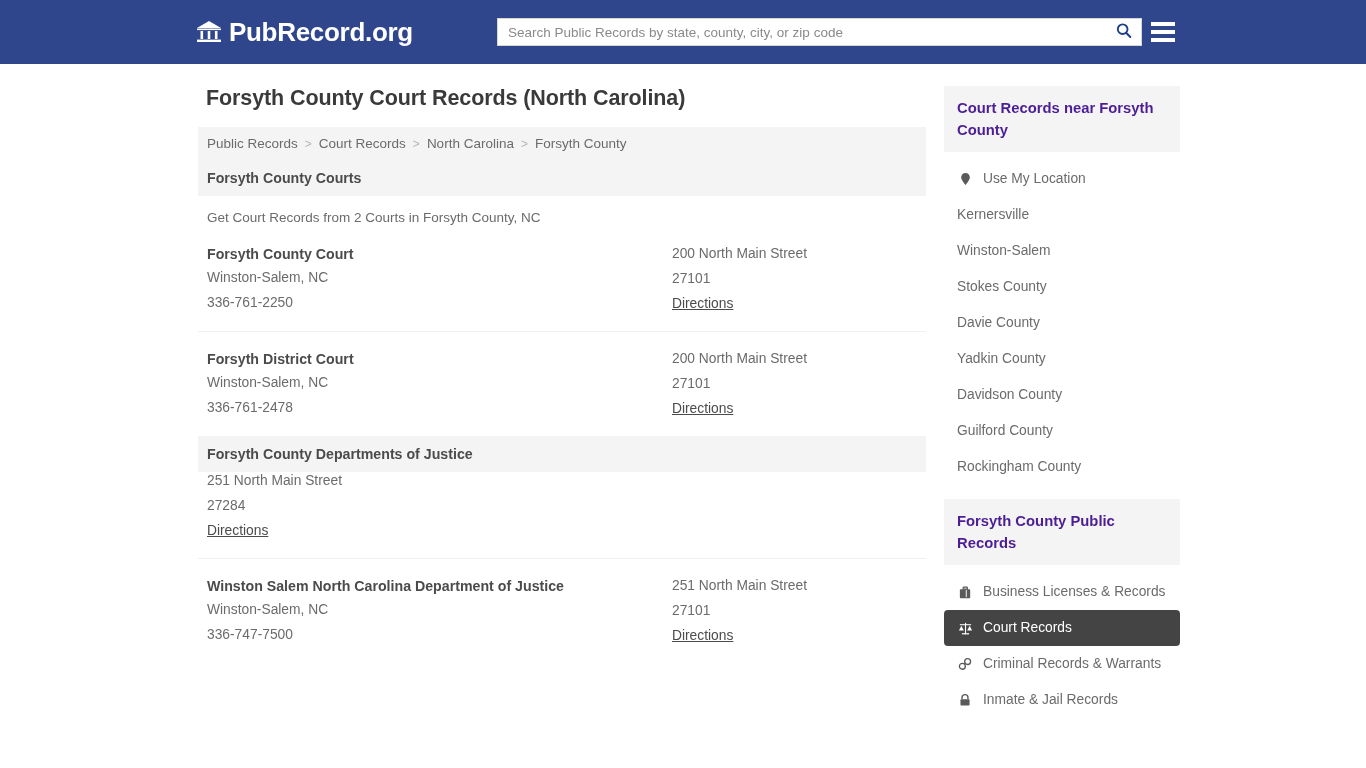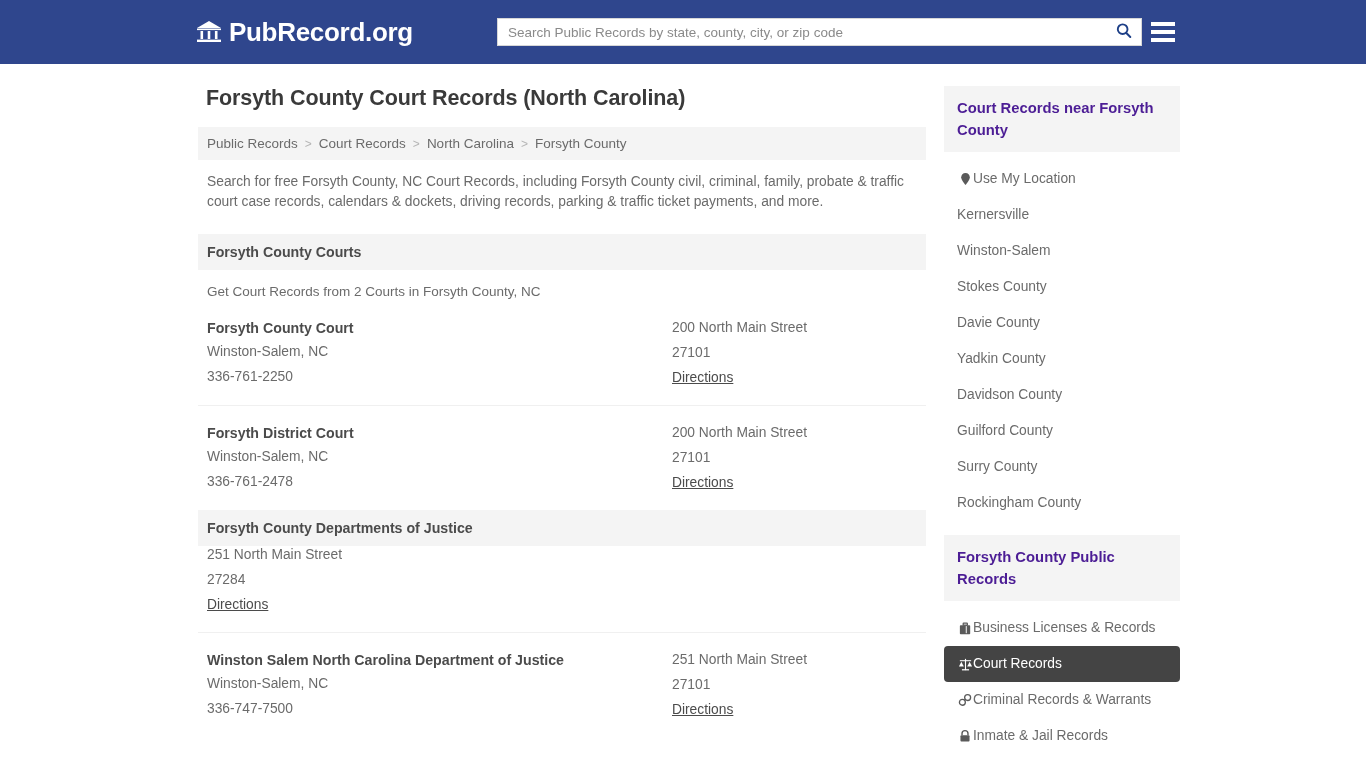--- a/index.html
+++ b/index.html
@@ -183,20 +183,21 @@
     padding: 11px 13px;
     font-size: 14.8px;
     font-weight: bold;
     color: #4c1d95;
     line-height: 22px;
   }
   .panel-list { padding-top: 9px; }
   .panel-item {
     display: flex;
     align-items: center;
+    gap: 10px;
     padding: 8px 13px;
     font-size: 13.8px;
     color: #6b6b6b;
     text-decoration: none;
     border-radius: 4px;
     cursor: pointer;
     line-height: 20px;
   }
   .panel-item.active {
     background: #444444;
@@ -256,21 +257,20 @@
       <nav class="breadcrumb">
         <a href="#">Public Records</a>
         <span class="bc-sep">&gt;</span>
         <a href="#">Court Records</a>
         <span class="bc-sep">&gt;</span>
         <a href="#">North Carolina</a>
         <span class="bc-sep">&gt;</span>
         <a href="#">Forsyth County</a>
       </nav>
 
-      <p class="intro">Search for free Forsyth County, NC Court Records, including Forsyth County civil, criminal, family, probate &amp; traffic court case records, calendars &amp; dockets, driving records, parking &amp; traffic ticket payments, and more.</p>
 
       <div class="section">
         <div class="section-head">Forsyth County Courts</div>
         <div class="section-sub">Get Court Records from 2 Courts in Forsyth County, NC</div>
 
         <div class="entry divided">
           <div class="entry-left">
             <a class="entry-name" href="#">Forsyth County Court</a>
             <div class="entry-line">Winston-Salem, NC</div>
             <div class="entry-line">336-761-2250</div>
@@ -350,23 +350,20 @@
             <span>Davie County</span>
           </a>
           <a class="panel-item no-icon" href="#">
             <span>Yadkin County</span>
           </a>
           <a class="panel-item no-icon" href="#">
             <span>Davidson County</span>
           </a>
           <a class="panel-item no-icon" href="#">
             <span>Guilford County</span>
-          </a>
-          <a class="panel-item no-icon" href="#">
-            <span>Surry County</span>
           </a>
           <a class="panel-item no-icon" href="#">
             <span>Rockingham County</span>
           </a>
         </div>
       </div>
 
       <div class="panel">
         <div class="panel-head">Forsyth County Public Records</div>
         <div class="panel-list">

